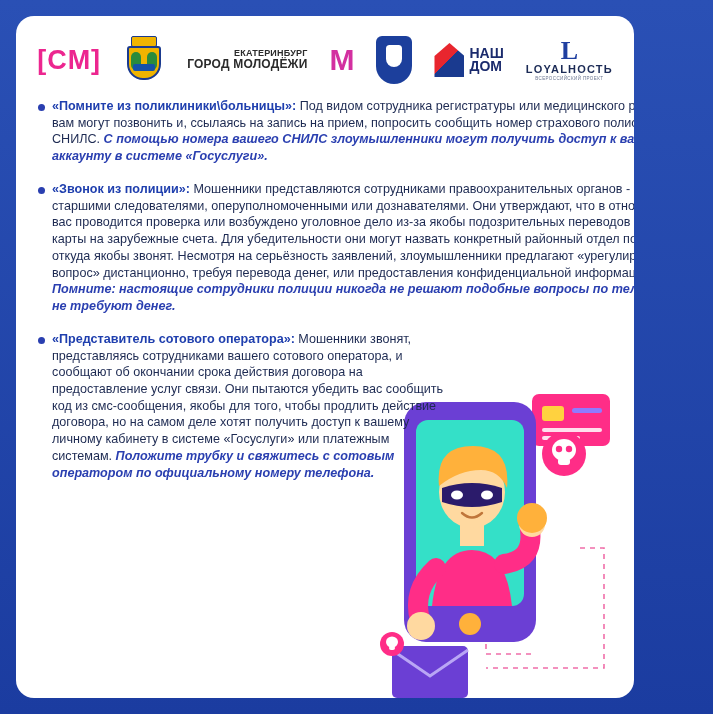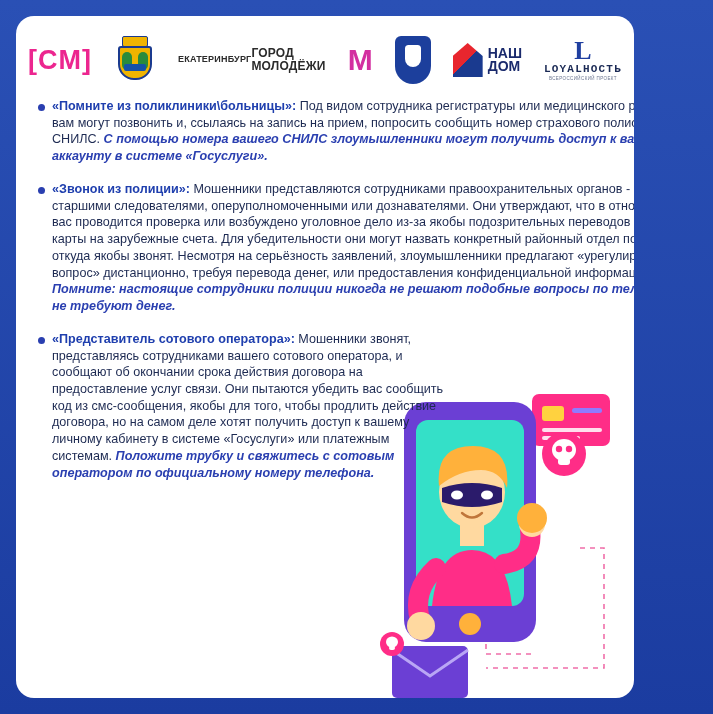--- a/index.html
+++ b/index.html
@@ -95,21 +95,22 @@
   }
   .coat .wave {
     position: absolute;
     left: 10px; top: 30px;
     width: 22px; height: 7px;
     background: #1552a8;
     border-radius: 2px;
   }
   .logo-ekb {
     display: flex;
-    align-items: center;
+    flex-direction: column;
+    align-items: flex-end;
     line-height: 1.05;
   }
   .logo-ekb .l1 {
     font-size: 9px;
     font-weight: bold;
     color: #2b2b2b;
     letter-spacing: .2px;
   }
   .logo-ekb .l2 {
     font-size: 12px;
@@ -163,21 +164,20 @@
     font-size: 26px;
     color: #1f3fa0;
     font-family: "Liberation Serif", serif;
     font-weight: bold;
   }
   .logo-loyal .lname {
     font-size: 11px;
     letter-spacing: 1.2px;
     color: #1b2a55;
     font-weight: bold;
-    font-family: Liberation Mono, monospace;
   }
   .logo-loyal .lsub {
     font-size: 4.5px;
     letter-spacing: .4px;
     color: #6b7590;
     margin-top: 2px;
   }
 
   
   .content {

